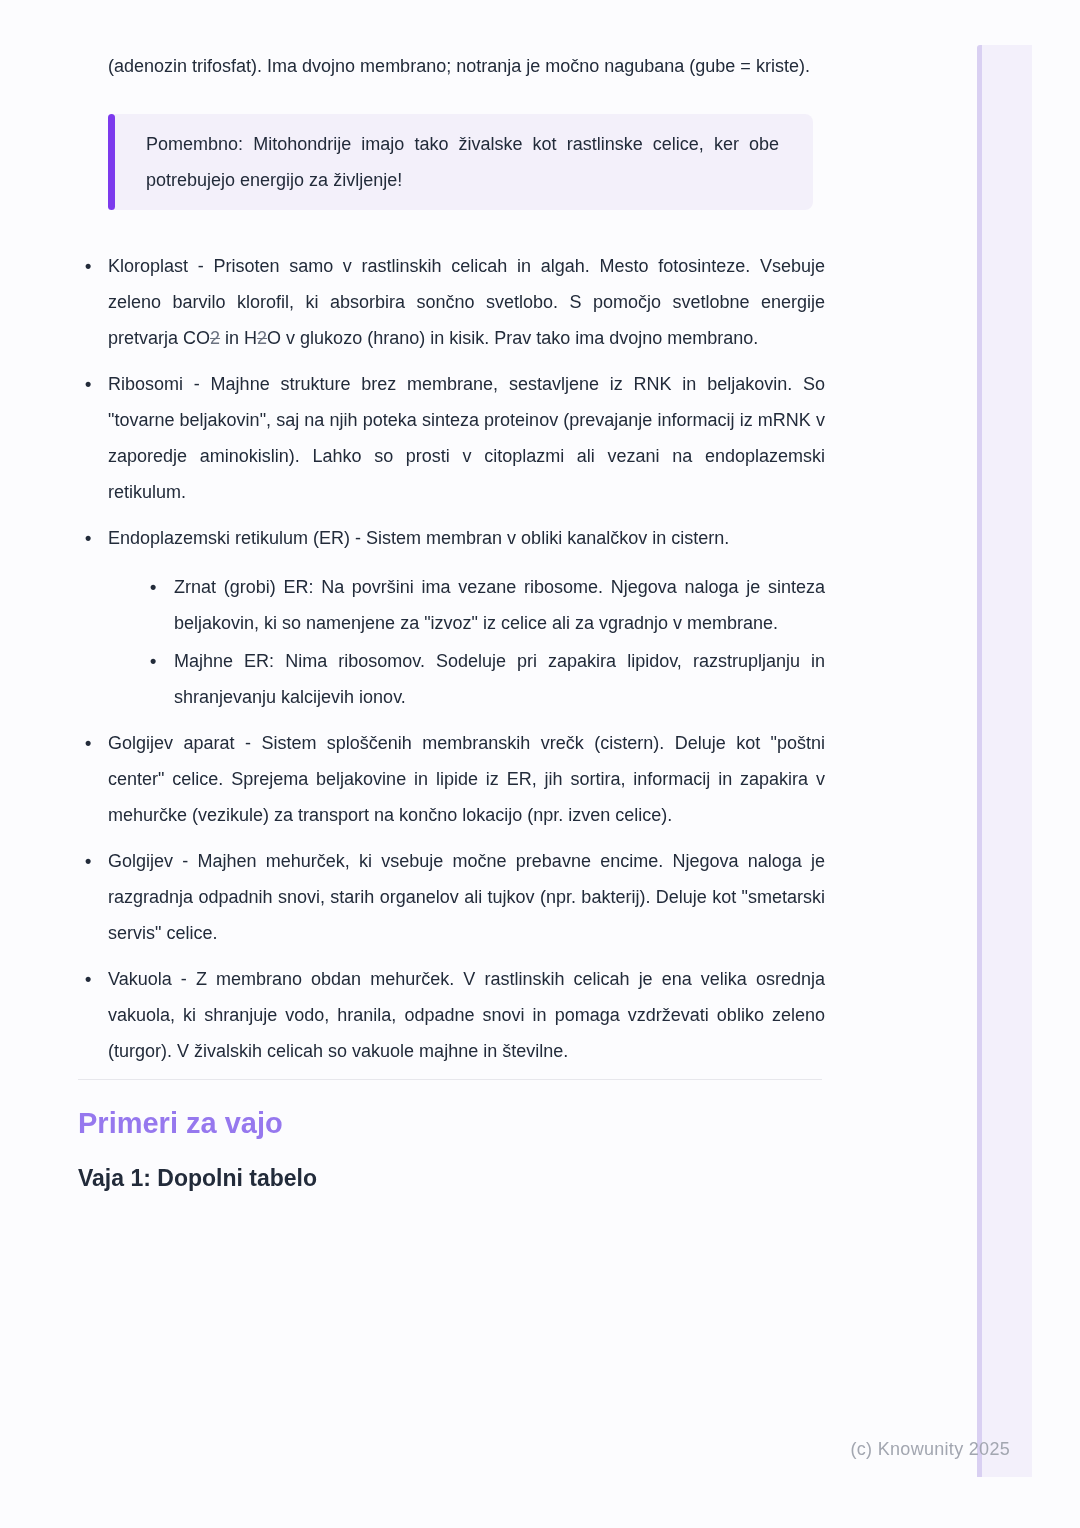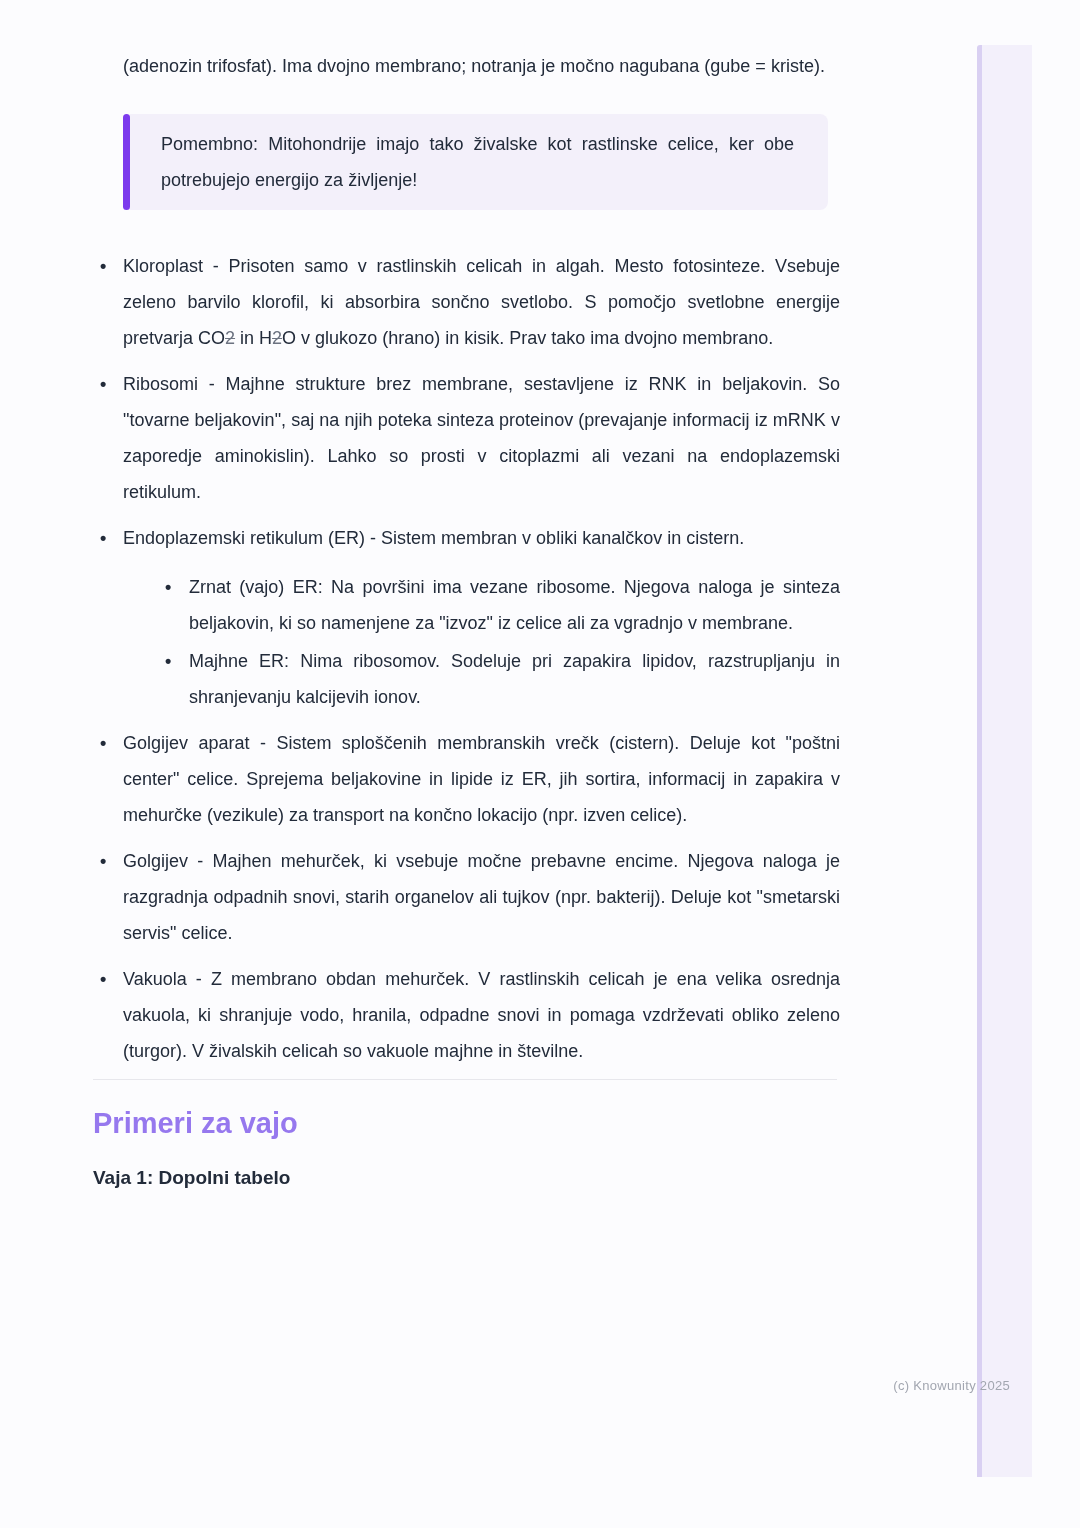--- a/index.html
+++ b/index.html
@@ -8,21 +8,21 @@
     --strip_bg:#f3f0fb; --strip_edge:#d9d0f2; --strike:#6b7280;
   }
   *{margin:0;padding:0;box-sizing:border-box;}
   html,body{width:1080px;height:1528px;}
   body{
     position:relative;width:1080px;height:1528px;overflow:hidden;
     background:var(--page_bg);
     font-family:"Liberation Sans",sans-serif;
     color:var(--text);
   }
-  .content{position:absolute;left:93px;top:0;width:747px;}
+  .content{position:absolute;left:78px;top:0;width:747px;}
   .para{
     margin:48px 0 0 30px;width:717px;
     font-size:18px;line-height:36px;text-align:justify;
   }
   .callout{
     position:relative;margin:30px 0 0 30px;width:705px;
     background:var(--callout_bg);border-radius:8px;
     padding:12px 34px 12px 38px;
   }
   .callout-bar{
@@ -38,29 +38,29 @@
     position:absolute;left:7px;top:0;line-height:36px;font-size:18px;font-weight:700;
   }
   .item-text{display:block;font-size:18px;line-height:36px;text-align:justify;}
   .b{font-weight:400;}
   .i{}
   .strike{text-decoration:line-through;color:var(--strike);}
   hr.divider{border:none;border-top:1px solid var(--divider);margin:8px 0 0 0;width:744px;}
   h2.section-heading{
     margin:24px 0 0 0;font-size:29px;line-height:38px;font-weight:700;color:var(--heading);
   }
-  .exercise{margin:24px 0 0 0;font-size:19px;font-weight:700;line-height:24px;}
+  .exercise{margin:24px 0 0 0;font-size:23px;font-weight:700;line-height:24px;}
   .side-strip{
     position:absolute;left:977px;top:45px;width:55px;height:1432px;
     background:var(--strip_bg);border-left:5px solid var(--strip_edge);
     border-top-left-radius:3px;
   }
   .watermark{
-    position:absolute;top:1378px;right:70px;z-index:5;
-    font-size:13px;color:var(--watermark);letter-spacing:.3px;
+    position:absolute;top:1439px;right:70px;z-index:5;
+    font-size:18px;color:var(--watermark);letter-spacing:.3px;
   }
 </style>
 </head>
 <body>
 
 <div class="content">
 
   <p class="para"><span>(adenozin trifosfat). Ima dvojno membrano; notranja je močno nagubana (gube = kriste).</span></p>
 
   <div class="callout">
@@ -76,21 +76,21 @@
     <li>
       <span class="bullet">•</span>
       <span class="item-text"><span class="b">Ribosomi</span><span> - Majhne strukture brez membrane, sestavljene iz RNK in beljakovin. So "tovarne beljakovin", saj na njih poteka </span><span class="b">sinteza proteinov</span><span> (prevajanje informacij iz mRNK v zaporedje aminokislin). Lahko so prosti v citoplazmi ali vezani na endoplazemski retikulum.</span></span>
     </li>
     <li>
       <span class="bullet">•</span>
       <span class="item-text"><span class="b">Endoplazemski retikulum (ER)</span><span> - Sistem membran v obliki kanalčkov in cistern.</span></span>
       <ul class="sublist">
         <li>
           <span class="bullet">•</span>
-          <span class="item-text"><span class="b">Zrnat (vajo) ER</span><span>: Na površini ima vezane ribosome. Njegova naloga je sinteza beljakovin, ki so namenjene za "izvoz" iz celice ali za vgradnjo v membrane.</span></span>
+          <span class="item-text"><span class="b">Zrnat (grobi) ER</span><span>: Na površini ima vezane ribosome. Njegova naloga je sinteza beljakovin, ki so namenjene za "izvoz" iz celice ali za vgradnjo v membrane.</span></span>
         </li>
         <li>
           <span class="bullet">•</span>
           <span class="item-text"><span class="b">Majhne ER</span><span>: Nima ribosomov. Sodeluje pri zapakira lipidov, razstrupljanju in shranjevanju kalcijevih ionov.</span></span>
         </li>
       </ul>
     </li>
     <li>
       <span class="bullet">•</span>
       <span class="item-text"><span class="b">Golgijev aparat</span><span> - Sistem sploščenih membranskih vrečk (cistern). Deluje kot "poštni center" celice. Sprejema beljakovine in lipide iz ER, jih </span><span class="b">sortira, informacij in zapakira</span><span> v mehurčke (vezikule) za transport na končno lokacijo (npr. izven celice).</span></span>

